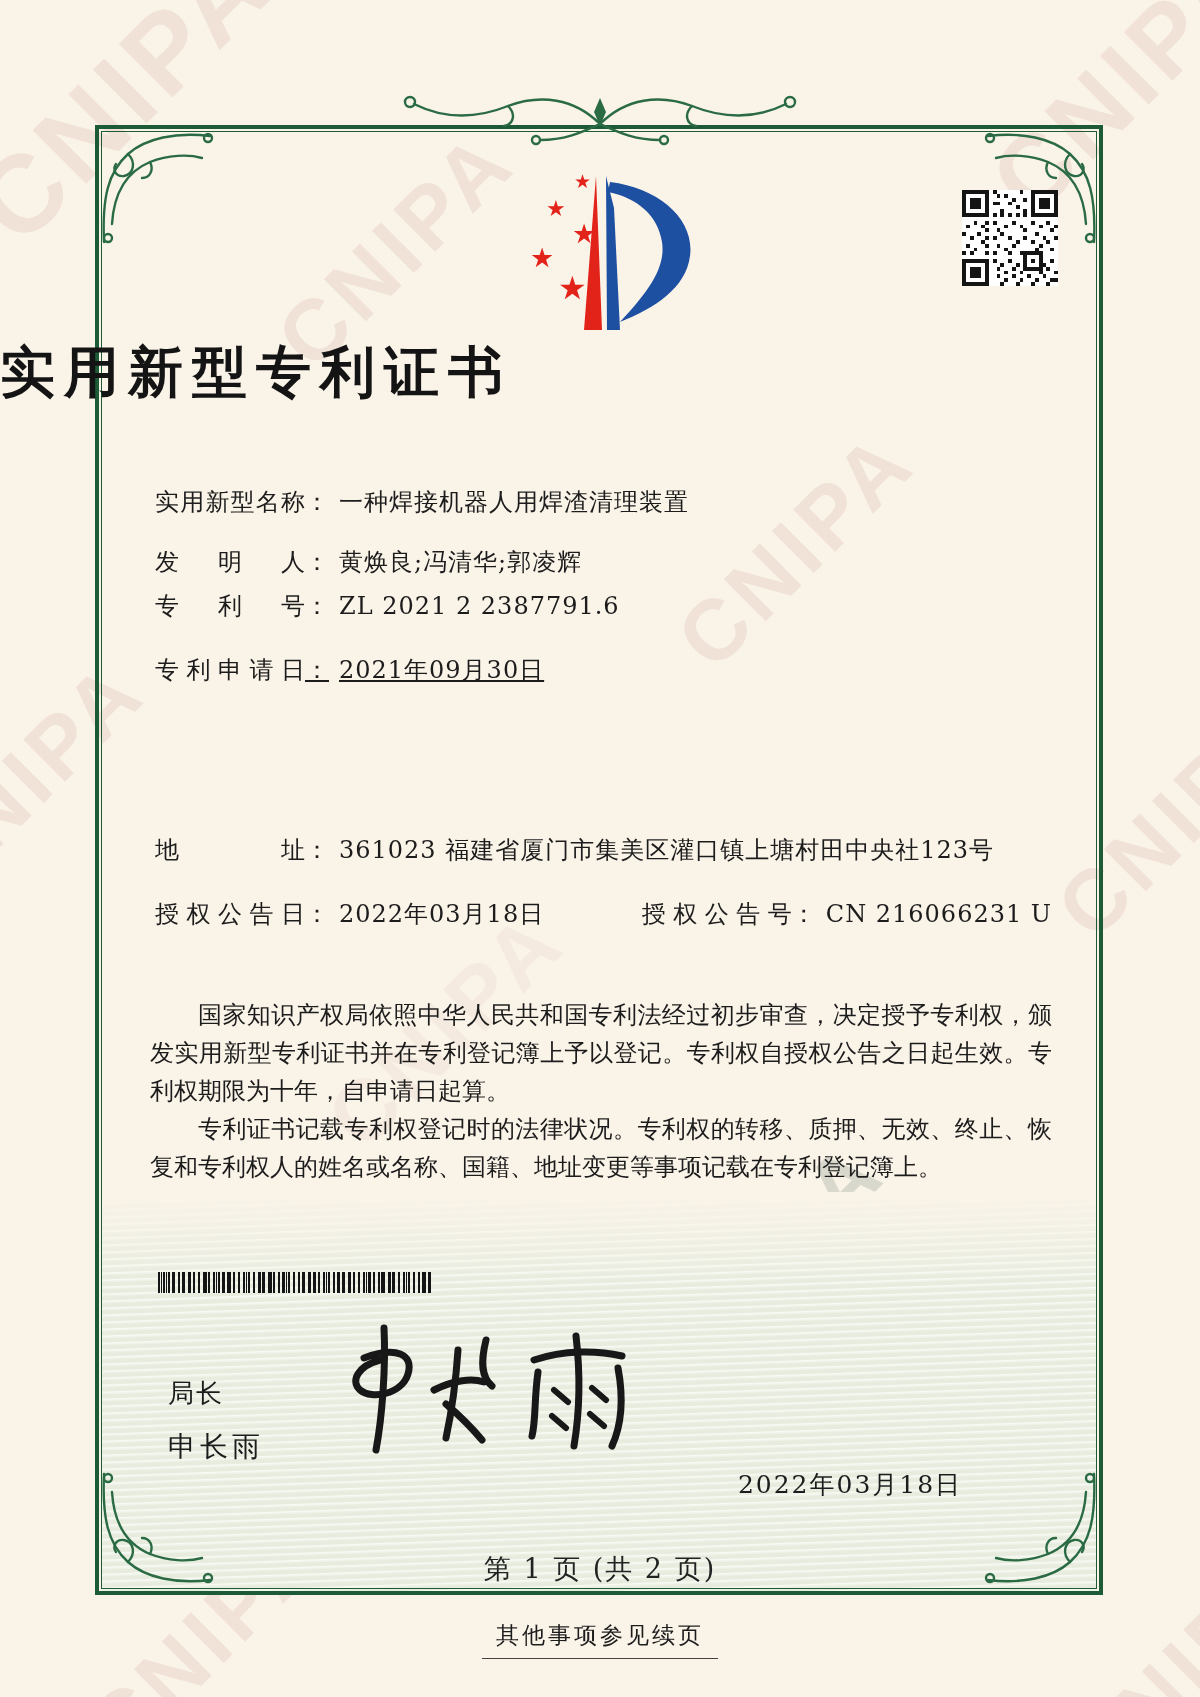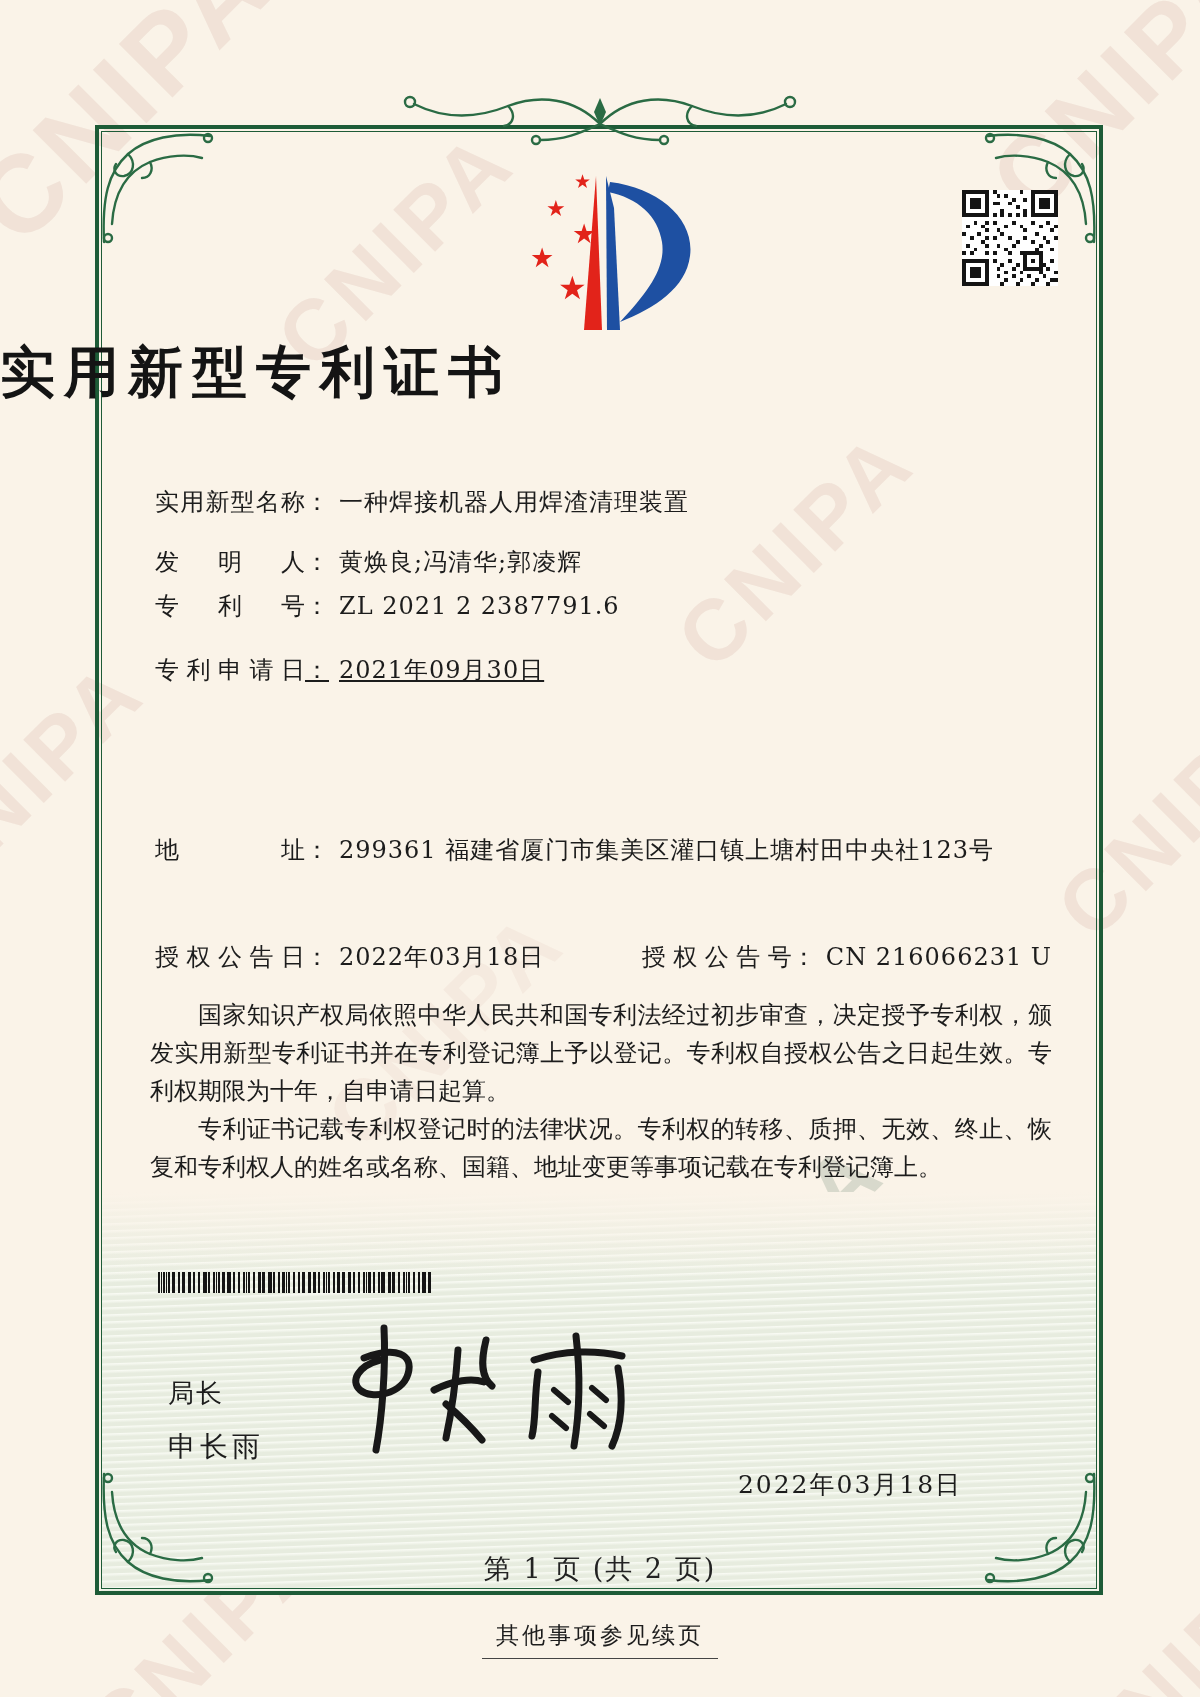--- a/index.html
+++ b/index.html
@@ -42,21 +42,21 @@
   .title{
     position:absolute;left:0;right:0;top:336px;
     font-size:55px;font-weight:bold;letter-spacing:9px;color:#141414;
   }
   .qr{position:absolute;left:962px;top:190px;width:96px;height:96px;background:#fff;}
   
   .frow{position:absolute;left:155px;font-size:24px;white-space:nowrap;}
   .flabel{display:inline-block;width:150px;text-align:justify;text-align-last:justify;vertical-align:bottom;}
   .fcolon{margin-right:10px;}
   .fvalue{letter-spacing:1px;}
-  .flabel2{margin-left:90px;margin-top:43px;}
+  .flabel2{margin-left:90px;}
   
   .body-text{
     position:absolute;left:150px;top:996px;width:902px;
     font-size:24px;line-height:38px;text-align:justify;
   }
   .body-text p{margin:0;text-indent:2em;}
   
   .barcode{
     position:absolute;left:158px;top:1272px;width:274px;height:21px;
     background:
@@ -189,21 +189,21 @@
   <div class="frow" style="top:546px;">
     <span class="flabel">发明人</span><span class="fcolon">：</span><span class="fvalue">黄焕良;冯清华;郭凌辉</span>
   </div>
   <div class="frow" style="top:590px;">
     <span class="flabel">专利号</span><span class="fcolon">：</span><span class="fvalue">ZL 2021 2 2387791.6</span>
   </div>
   <div class="frow" style="top:654px;text-decoration:underline;">
     <span class="flabel">专利申请日</span><span class="fcolon">：</span><span class="fvalue">2021年09月30日</span>
   </div>
   <div class="frow" style="top:834px;">
-    <span class="flabel">地址</span><span class="fcolon">：</span><span class="fvalue">299361 福建省厦门市集美区灌口镇上塘村田中央社123号</span>
+    <span class="flabel">地址</span><span class="fcolon">：</span><span class="fvalue">361023 福建省厦门市集美区灌口镇上塘村田中央社123号</span>
   </div>
   <div class="frow" style="top:898px;">
     <span class="flabel">授权公告日</span><span class="fcolon">：</span><span class="fvalue">2022年03月18日</span>
     <span class="flabel flabel2">授权公告号</span><span class="fcolon">：</span><span class="fvalue">CN 216066231 U</span>
   </div>
 
   <div class="body-text">
     <p>国家知识产权局依照中华人民共和国专利法经过初步审查，决定授予专利权，颁发实用新型专利证书并在专利登记簿上予以登记。专利权自授权公告之日起生效。专利权期限为十年，自申请日起算。</p>
     <p>专利证书记载专利权登记时的法律状况。专利权的转移、质押、无效、终止、恢复和专利权人的姓名或名称、国籍、地址变更等事项记载在专利登记簿上。</p>
   </div>

